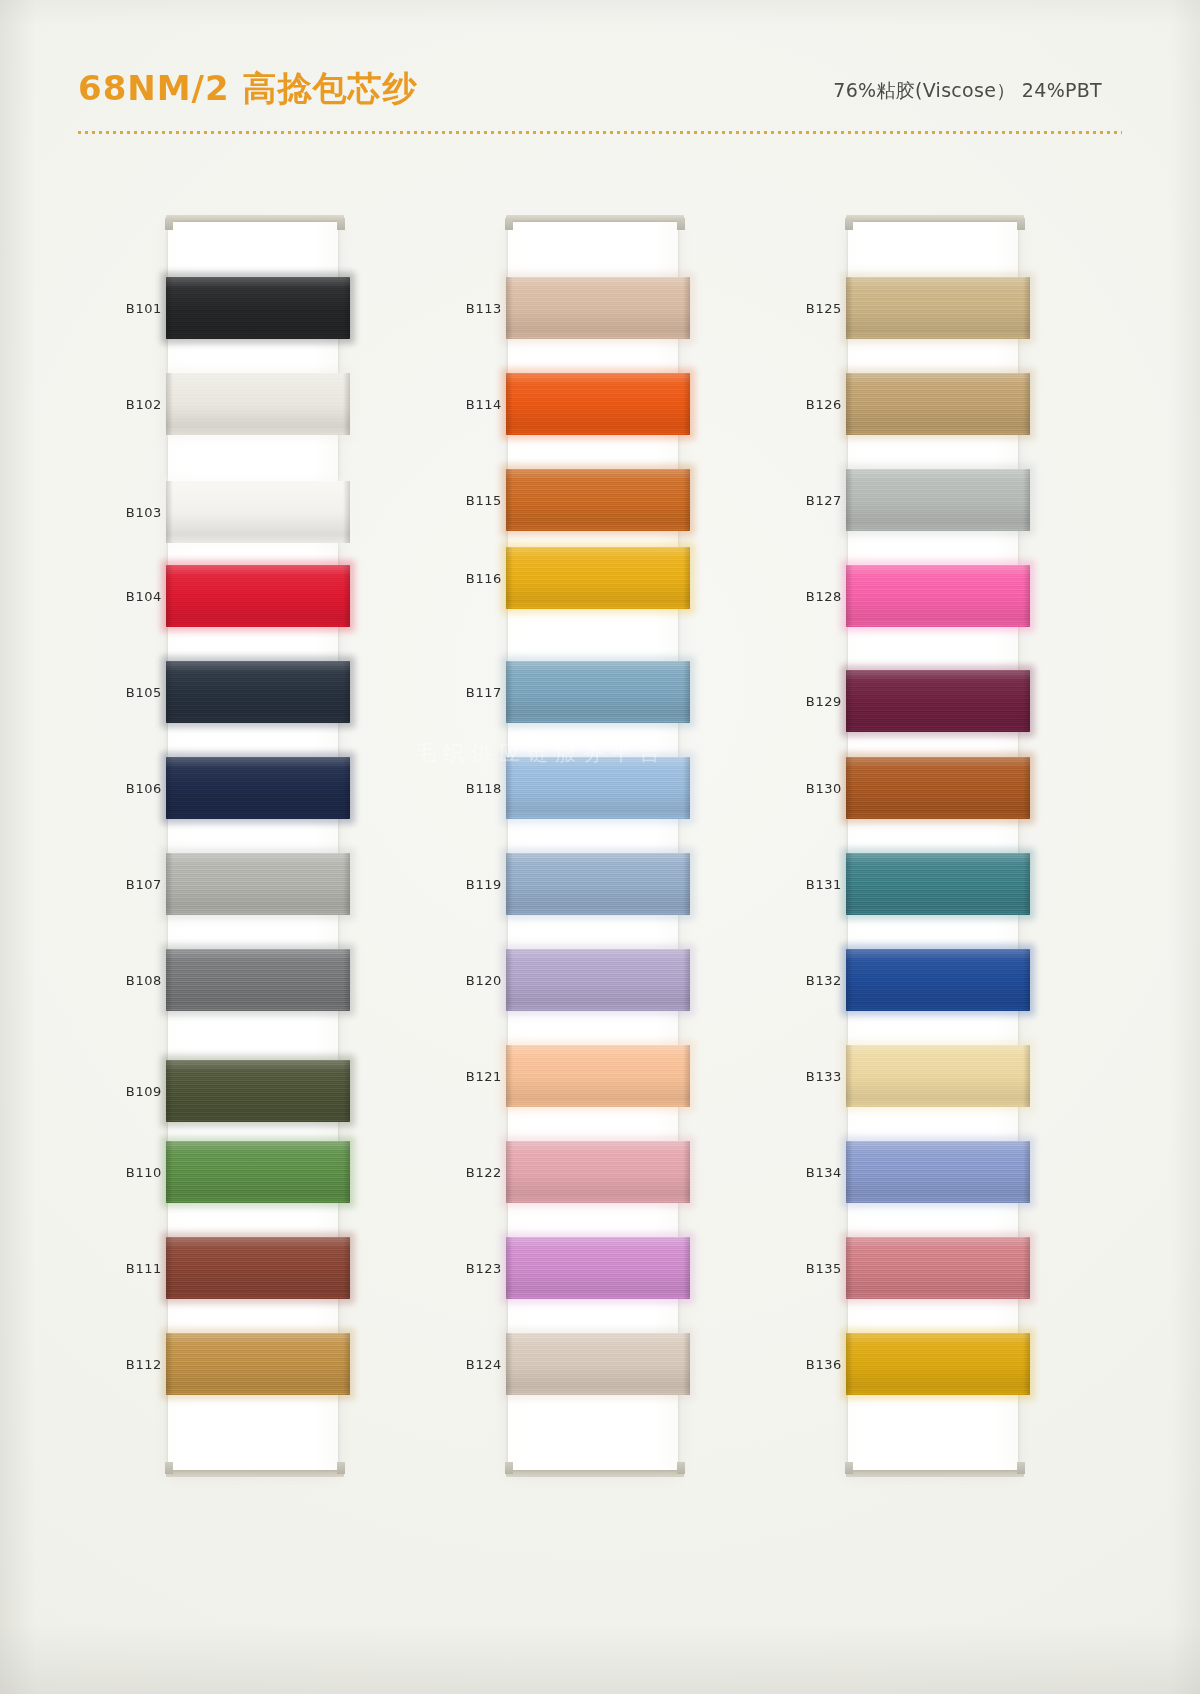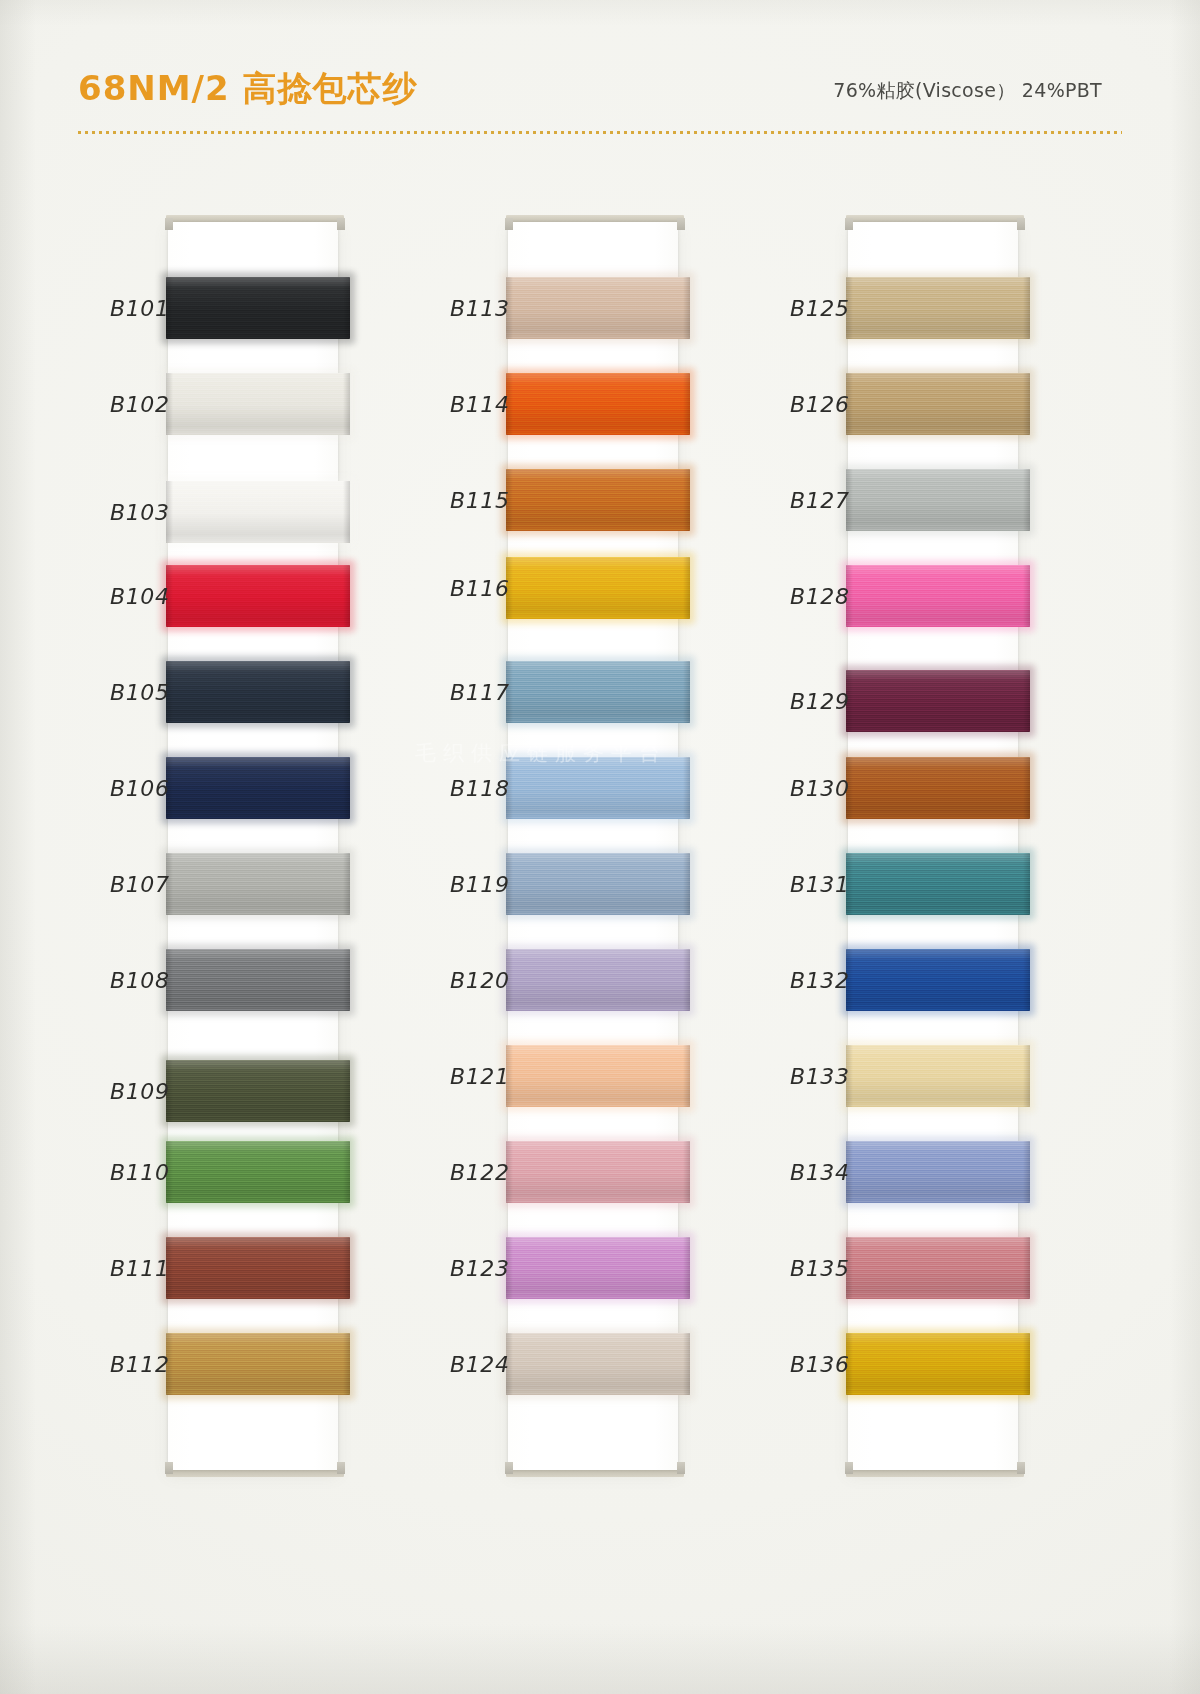--- a/index.html
+++ b/index.html
@@ -169,26 +169,25 @@
     height: 96px;
   }
 
   .sample-label {
     position: absolute;
     left: 0;
     top: 50%;
     transform: translateY(-50%);
     width: 52px;
     text-align: right;
-    font-size: 22px;
+    font-size: 13px;
     letter-spacing: .6px;
     color: #2c2c2a;
     font-family: "DejaVu Sans", sans-serif;
     z-index: 6;
-    font-style: italic;
   }
 
   
   .swatch {
     position: absolute;
     left: 56px;
     top: 50%;
     transform: translateY(-50%);
     width: 184px;
     height: 62px;
@@ -413,21 +412,21 @@
         <div class="sample-row" style="top: 230px;">
           <div class="sample-label">B115</div>
           <div class="swatch" style="background: rgb(203, 110, 34);">
             <div class="halo" style="background: rgb(203, 110, 34);"></div>
             <div class="fibers"></div>
             <div class="sheen"></div>
             <div class="edge-l"></div>
             <div class="edge-r"></div>
           </div>
         </div>
-        <div class="sample-row" style="top: 318px;">
+        <div class="sample-row" style="top: 308px;">
           <div class="sample-label">B116</div>
           <div class="swatch" style="background: rgb(232, 178, 22);">
             <div class="halo" style="background: rgb(232, 178, 22);"></div>
             <div class="fibers"></div>
             <div class="sheen"></div>
             <div class="edge-l"></div>
             <div class="edge-r"></div>
           </div>
         </div>
         <div class="sample-row" style="top: 422px;">

